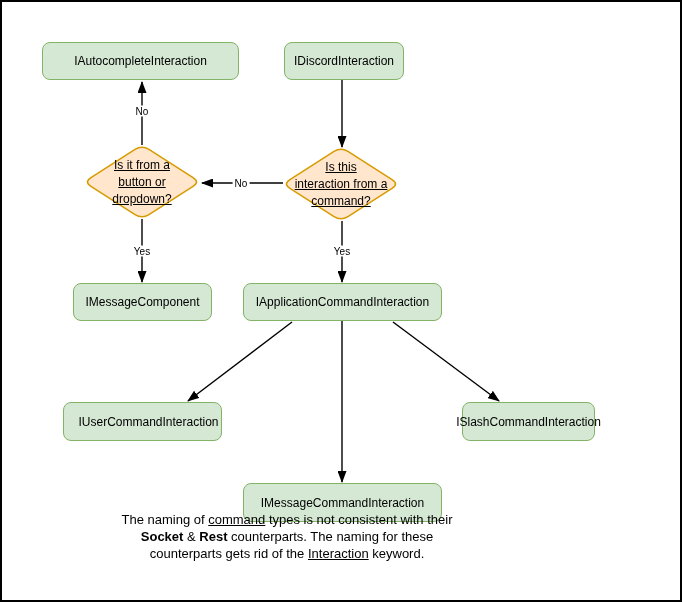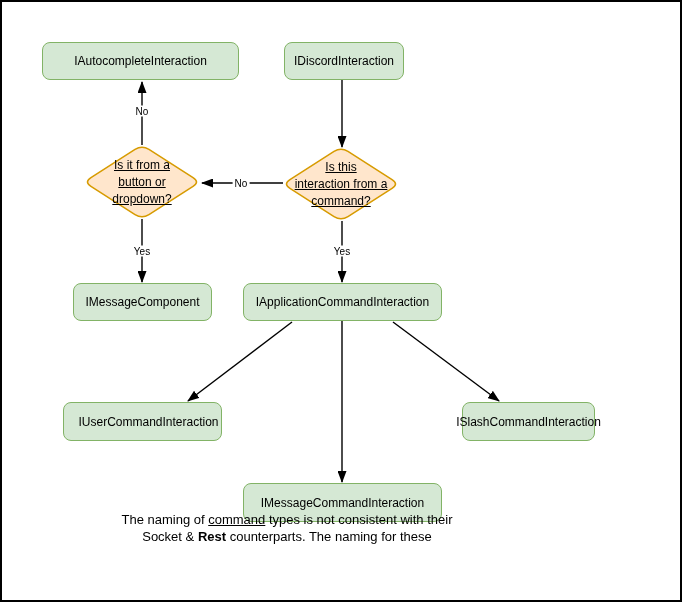--- a/index.html
+++ b/index.html
@@ -116,16 +116,17 @@
   <div class="edge-label" style="left:140px; top:109px;">No</div>
 
   <div class="edge-label" style="left:239px; top:181px;">No</div>
 
   <div class="edge-label" style="left:140px; top:249px;">Yes</div>
 
   <div class="edge-label" style="left:340px; top:249px;">Yes</div>
 
   <div class="note">
       <div><span>The naming of </span><span style="text-decoration: underline;">command</span><span> types is not consistent with their</span></div>
-      <div><span style="font-weight: 400;">Socket</span><span> &amp; </span><span style="font-weight: 700;">Rest</span><span> counterparts. The naming for these</span></div>
+      <div><span style="font-weight: 700;">Socket</span><span> &amp; </span><span style="font-weight: 700;">Rest</span><span> counterparts. The naming for these</span></div>
+      <div><span>counterparts gets rid of the </span><span style="text-decoration: underline;">Interaction</span><span> keyword.</span></div>
     </div>
 
 </div>
 
 </body></html>

